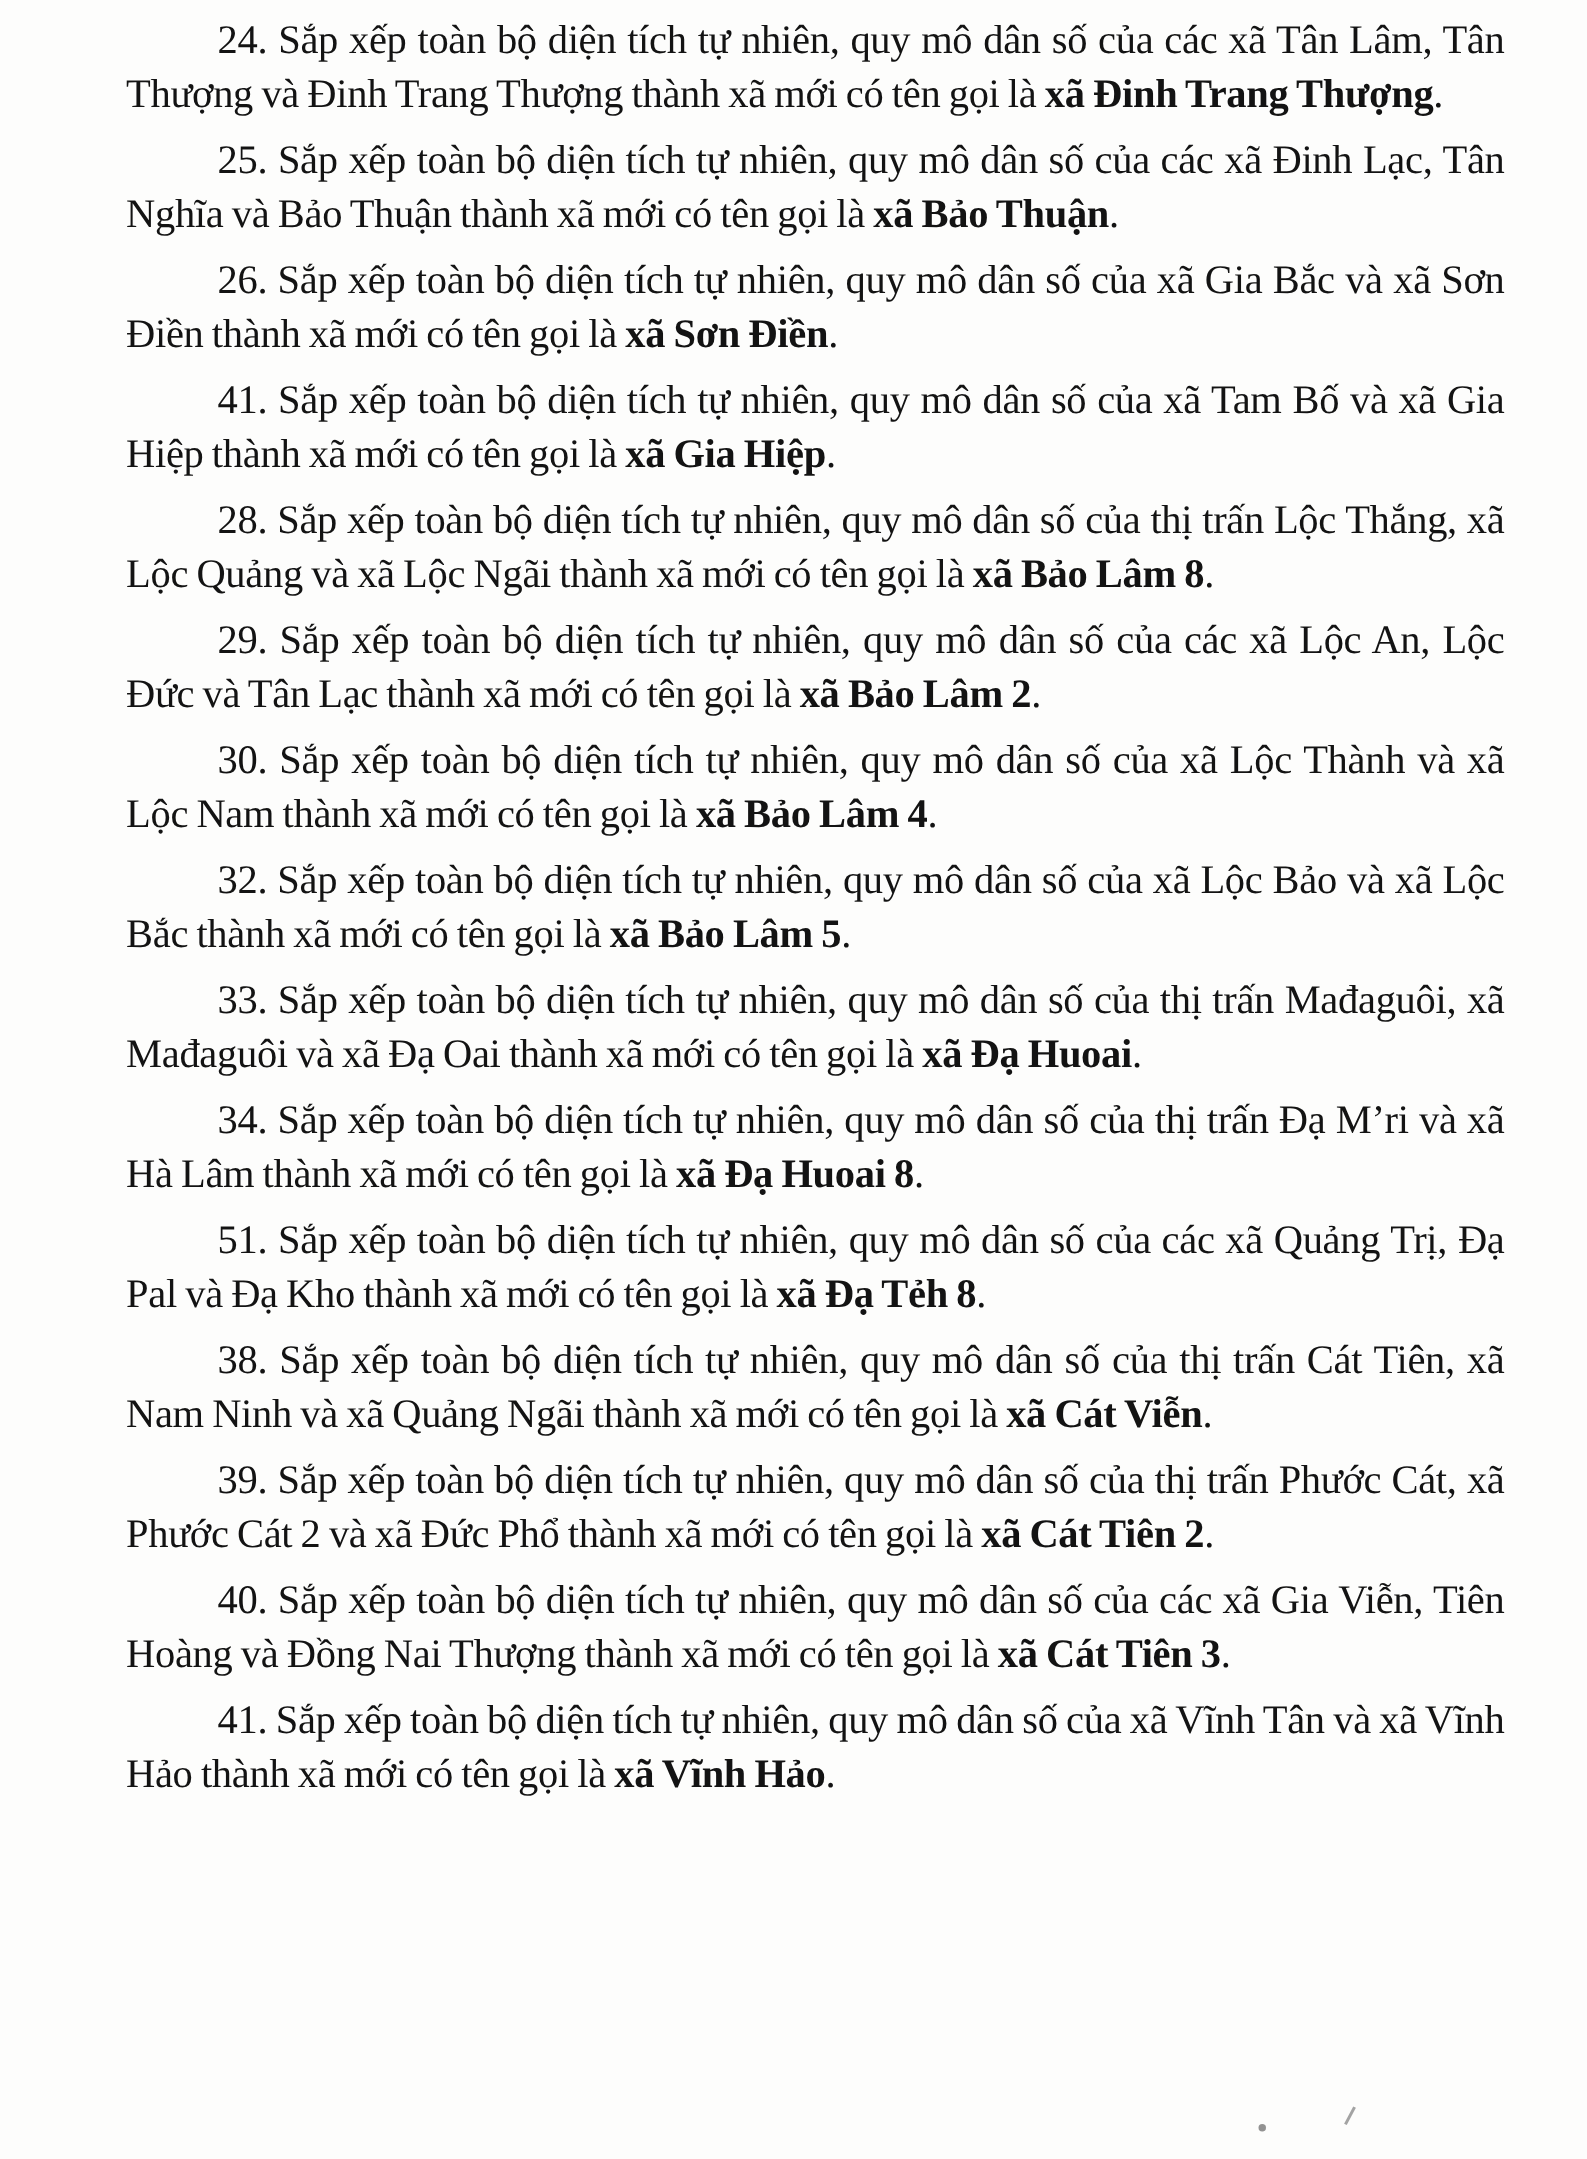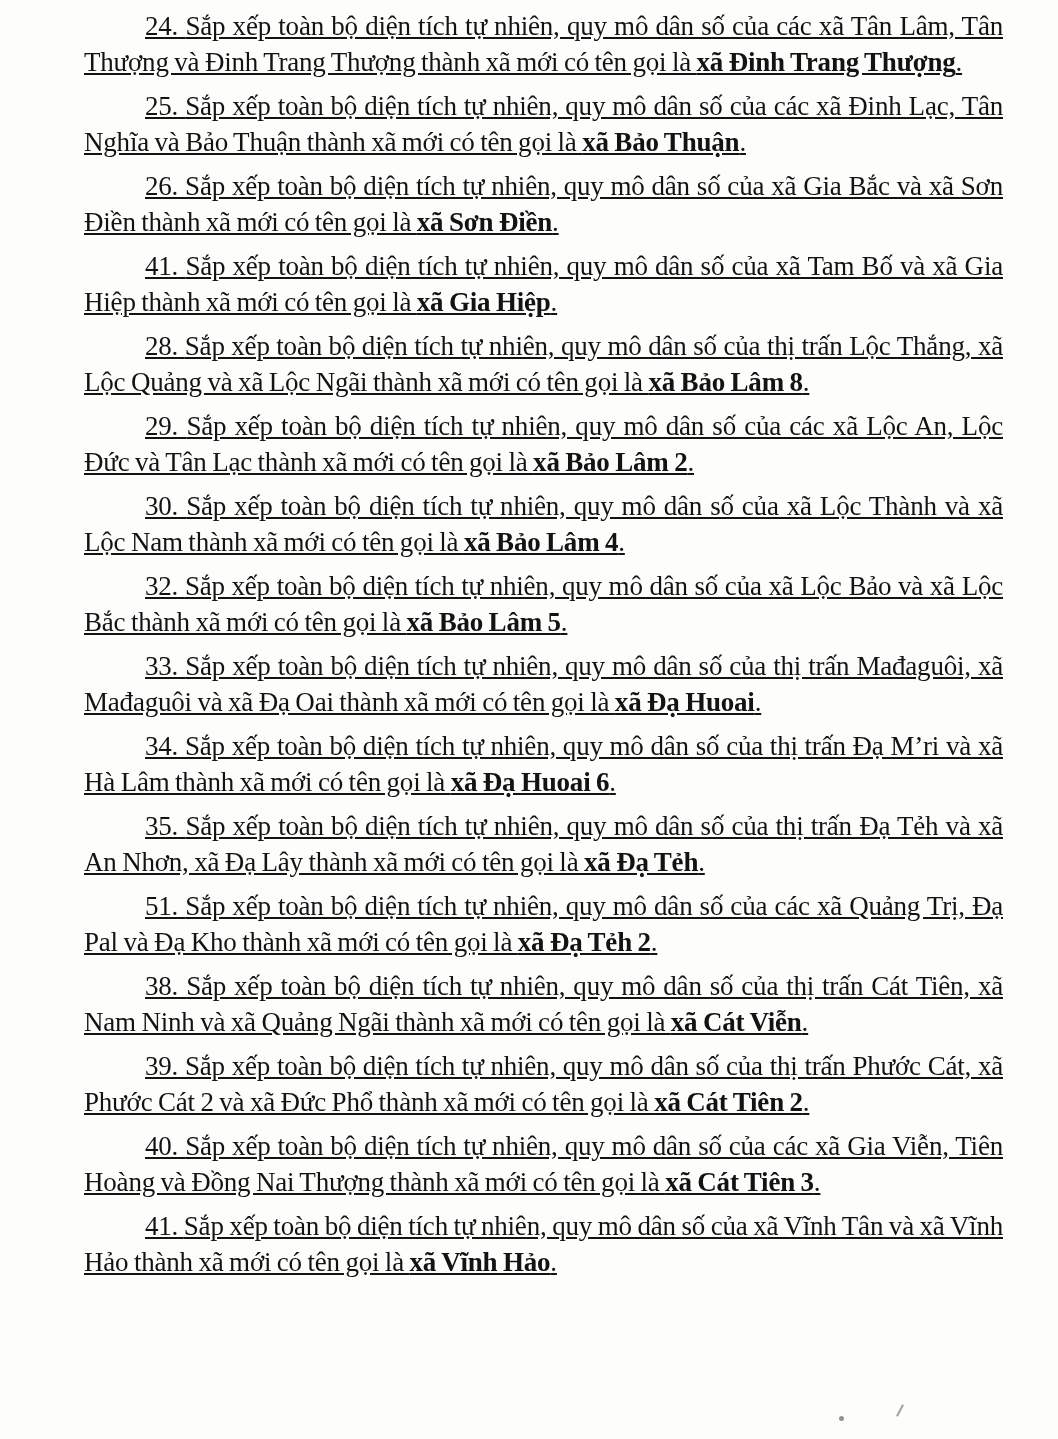--- a/index.html
+++ b/index.html
@@ -23,21 +23,20 @@
     background: #fdfdfc;
   }
   .items p.item {
     margin: 0 0 8px 0;
     font-size: 27px;
     line-height: 36px;
     text-align: justify;
     text-indent: 61px;
     letter-spacing: -0.2px;
     word-spacing: -1px;
-    text-decoration: underline;
   }
   .items p.item b {
     font-weight: bold;
   }
   
   .speck-dot {
     position: absolute;
     left: 839px;
     top: 1416px;
     width: 5px;
@@ -64,23 +63,22 @@
   <div class="items">
       <p class="item"><span>24. </span><span>Sắp xếp toàn bộ diện tích tự nhiên, quy mô dân số của các xã Tân Lâm, Tân Thượng và Đinh Trang Thượng thành xã mới có tên gọi là </span><b>xã Đinh Trang Thượng</b><span>.</span></p>
       <p class="item"><span>25. </span><span>Sắp xếp toàn bộ diện tích tự nhiên, quy mô dân số của các xã Đinh Lạc, Tân Nghĩa và Bảo Thuận thành xã mới có tên gọi là </span><b>xã Bảo Thuận</b><span>.</span></p>
       <p class="item"><span>26. </span><span>Sắp xếp toàn bộ diện tích tự nhiên, quy mô dân số của xã Gia Bắc và xã Sơn Điền thành xã mới có tên gọi là </span><b>xã Sơn Điền</b><span>.</span></p>
       <p class="item"><span>41. </span><span>Sắp xếp toàn bộ diện tích tự nhiên, quy mô dân số của xã Tam Bố và xã Gia Hiệp thành xã mới có tên gọi là </span><b>xã Gia Hiệp</b><span>.</span></p>
       <p class="item"><span>28. </span><span>Sắp xếp toàn bộ diện tích tự nhiên, quy mô dân số của thị trấn Lộc Thắng, xã Lộc Quảng và xã Lộc Ngãi thành xã mới có tên gọi là </span><b>xã Bảo Lâm 8</b><span>.</span></p>
       <p class="item"><span>29. </span><span>Sắp xếp toàn bộ diện tích tự nhiên, quy mô dân số của các xã Lộc An, Lộc Đức và Tân Lạc thành xã mới có tên gọi là </span><b>xã Bảo Lâm 2</b><span>.</span></p>
       <p class="item"><span>30. </span><span>Sắp xếp toàn bộ diện tích tự nhiên, quy mô dân số của xã Lộc Thành và xã Lộc Nam thành xã mới có tên gọi là </span><b>xã Bảo Lâm 4</b><span>.</span></p>
       <p class="item"><span>32. </span><span>Sắp xếp toàn bộ diện tích tự nhiên, quy mô dân số của xã Lộc Bảo và xã Lộc Bắc thành xã mới có tên gọi là </span><b>xã Bảo Lâm 5</b><span>.</span></p>
       <p class="item"><span>33. </span><span>Sắp xếp toàn bộ diện tích tự nhiên, quy mô dân số của thị trấn Mađaguôi, xã Mađaguôi và xã Đạ Oai thành xã mới có tên gọi là </span><b>xã Đạ Huoai</b><span>.</span></p>
-      <p class="item"><span>34. </span><span>Sắp xếp toàn bộ diện tích tự nhiên, quy mô dân số của thị trấn Đạ M’ri và xã Hà Lâm thành xã mới có tên gọi là </span><b>xã Đạ Huoai 6</b><span>.</span></p>
-      <p class="item"><span>35. </span><span>Sắp xếp toàn bộ diện tích tự nhiên, quy mô dân số của thị trấn Đạ Tẻh và xã An Nhơn, xã Đạ Lây thành xã mới có tên gọi là </span><b>xã Đạ Tẻh</b><span>.</span></p>
-      <p class="item"><span>51. </span><span>Sắp xếp toàn bộ diện tích tự nhiên, quy mô dân số của các xã Quảng Trị, Đạ Pal và Đạ Kho thành xã mới có tên gọi là </span><b>xã Đạ Tẻh 2</b><span>.</span></p>
+      <p class="item"><span>34. </span><span>Sắp xếp toàn bộ diện tích tự nhiên, quy mô dân số của thị trấn Đạ M’ri và xã Hà Lâm thành xã mới có tên gọi là </span><b>xã Đạ Huoai 8</b><span>.</span></p>
+      <p class="item"><span>51. </span><span>Sắp xếp toàn bộ diện tích tự nhiên, quy mô dân số của các xã Quảng Trị, Đạ Pal và Đạ Kho thành xã mới có tên gọi là </span><b>xã Đạ Tẻh 8</b><span>.</span></p>
       <p class="item"><span>38. </span><span>Sắp xếp toàn bộ diện tích tự nhiên, quy mô dân số của thị trấn Cát Tiên, xã Nam Ninh và xã Quảng Ngãi thành xã mới có tên gọi là </span><b>xã Cát Viễn</b><span>.</span></p>
       <p class="item"><span>39. </span><span>Sắp xếp toàn bộ diện tích tự nhiên, quy mô dân số của thị trấn Phước Cát, xã Phước Cát 2 và xã Đức Phổ thành xã mới có tên gọi là </span><b>xã Cát Tiên 2</b><span>.</span></p>
       <p class="item"><span>40. </span><span>Sắp xếp toàn bộ diện tích tự nhiên, quy mô dân số của các xã Gia Viễn, Tiên Hoàng và Đồng Nai Thượng thành xã mới có tên gọi là </span><b>xã Cát Tiên 3</b><span>.</span></p>
       <p class="item"><span>41. </span><span>Sắp xếp toàn bộ diện tích tự nhiên, quy mô dân số của xã Vĩnh Tân và xã Vĩnh Hảo thành xã mới có tên gọi là </span><b>xã Vĩnh Hảo</b><span>.</span></p>
     </div>
   <div class="speck-dot"></div>
   <div class="speck-line"></div>
 </div>
 
 </body></html>

